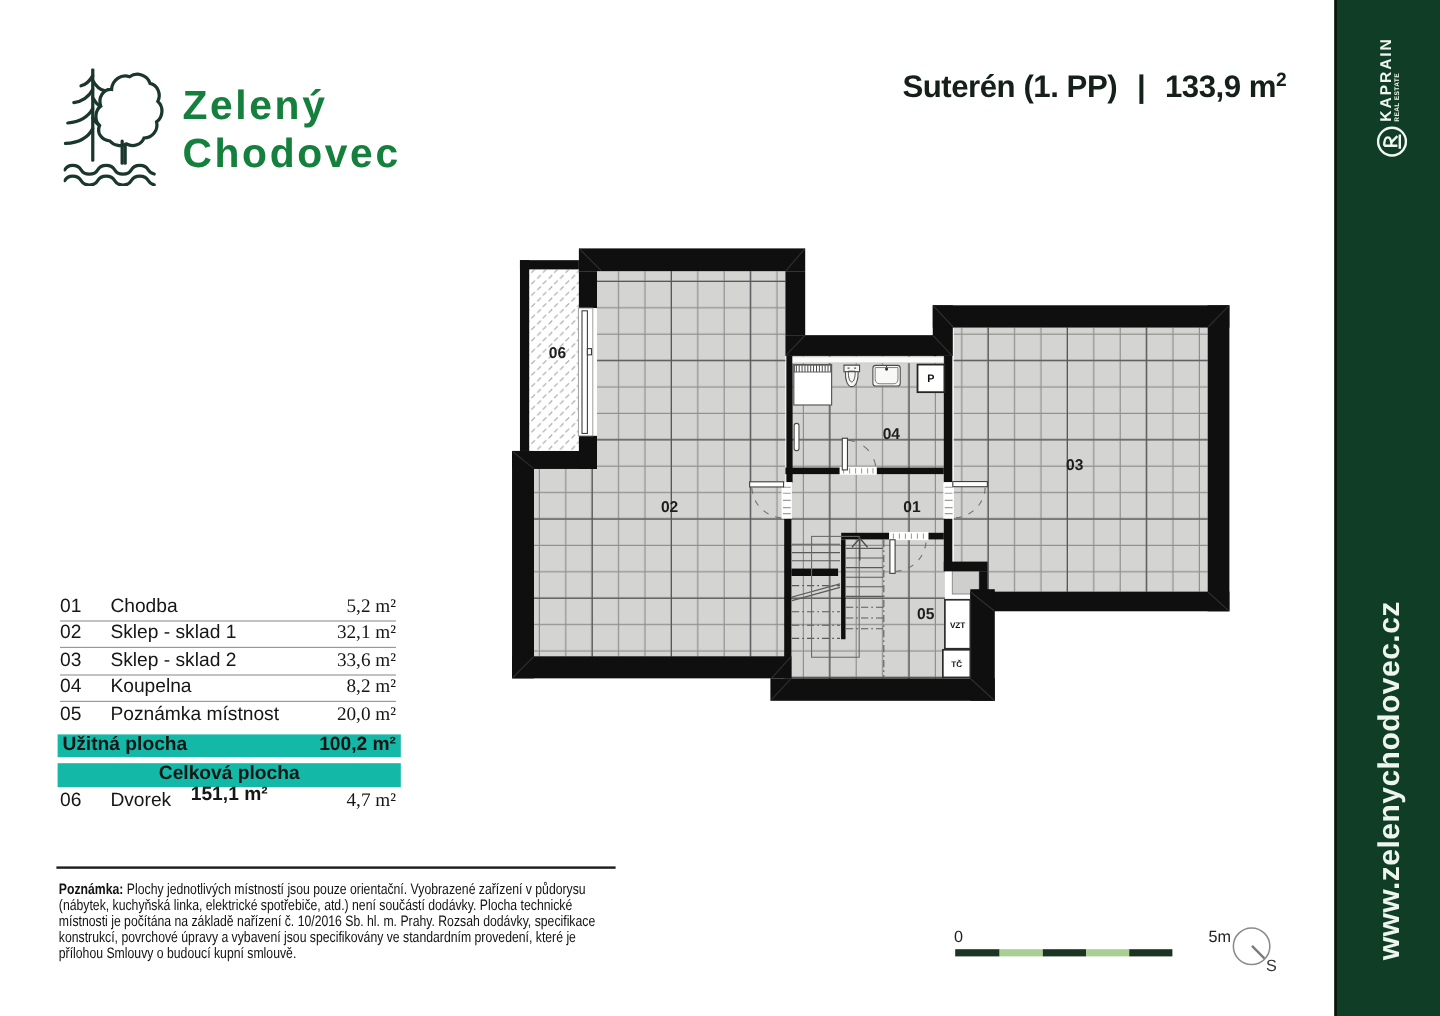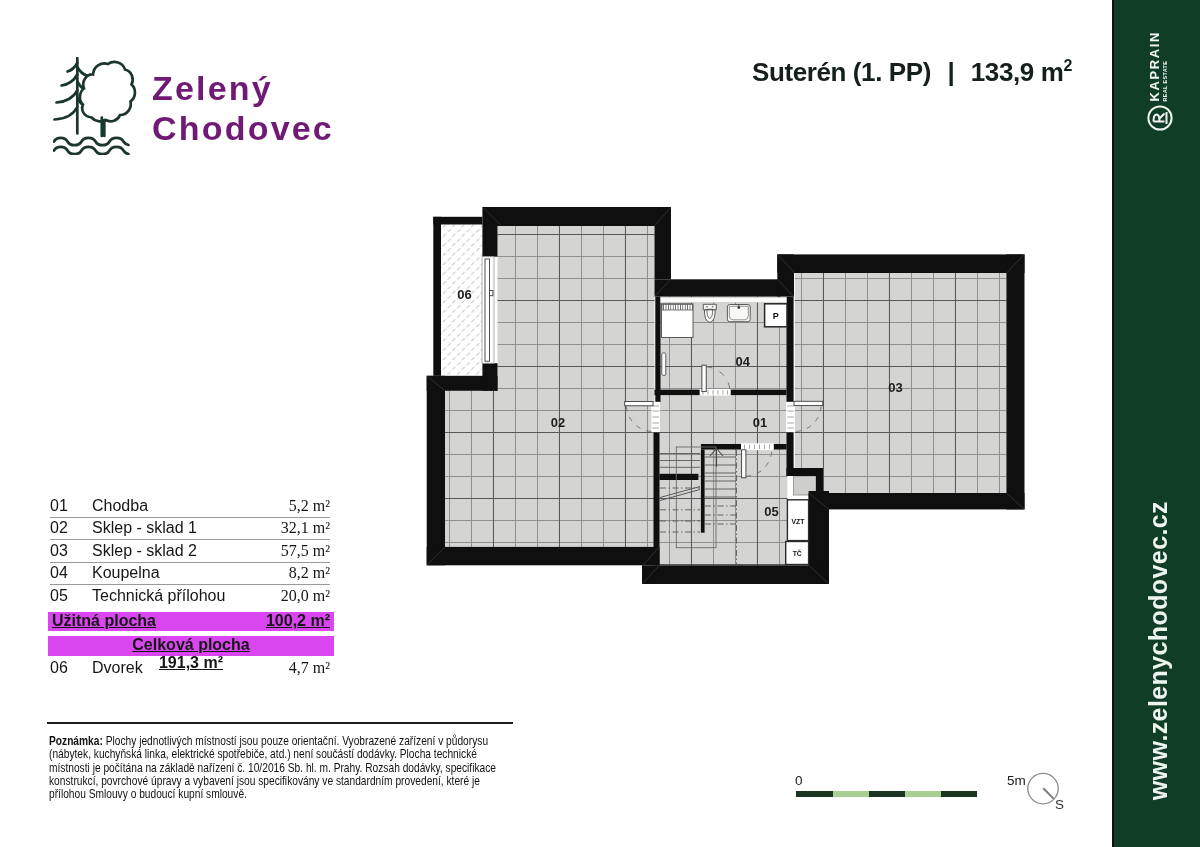--- a/index.html
+++ b/index.html
@@ -1,33 +1,33 @@
 <!DOCTYPE html>
 <html><head>
 <meta charset="utf-8">
 <style>
   html,body{margin:0;padding:0;}
   body{width:1200px;height:847px;position:relative;background:#ffffff;
        font-family:"Liberation Sans", sans-serif;overflow:hidden;}
   .abs{position:absolute;}
   
-  .brandtext{left:152px;top:68px;font-size:34px;font-weight:bold;color:#701a75;
+  .brandtext{left:152px;top:68px;font-size:34px;font-weight:bold;color:#15803d;
              line-height:40px;letter-spacing:2.2px;}
   .title{left:752px;top:57px;font-size:26px;font-weight:bold;color:#142019;white-space:nowrap;letter-spacing:-0.4px;}
   .title .sep{font-weight:bold;color:#15221a;padding:0 16.5px;}
   .title sup{font-size:16px;}
   
   .legend{left:50px;top:495px;width:280px;font-size:16px;color:#161616;}
   .lrow{height:21.5px;display:flex;align-items:center;border-bottom:1px solid #9a9a9a;}
   .lrow.nb{border-bottom:none;}
   .lrow .n{width:42px;}
   .lrow .nm{flex:1;}
   .lrow .v{text-align:right;font-family:Liberation Serif, serif;}
-  .gbar{height:19.5px;background:#d946ef;display:flex;align-items:center;
-        font-weight:bold;margin-left:-2px;padding-left:4px;padding-right:4px;width:278px;text-decoration:underline;}
+  .gbar{height:19.5px;background:#14b8a6;display:flex;align-items:center;
+        font-weight:bold;margin-left:-2px;padding-left:4px;padding-right:4px;width:278px;}
   .gbar .nm{flex:1;}
   
   .rule{left:47px;top:722px;width:466px;height:2px;background:#1d1d1d;}
   .note{left:49px;top:735px;transform:scaleX(0.81);transform-origin:0 0;width:500px;font-size:12.6px;line-height:13.3px;color:#111;white-space:nowrap;}
   
   .sb-seg{top:791px;height:6px;}
   .sb-label{top:773px;font-size:13.5px;color:#222;}
   
   .sidebar{left:1112px;top:0;width:88px;height:847px;background:#0f3d26;
            border-left:2px solid #0d120e;box-sizing:border-box;}
@@ -94,43 +94,43 @@
 
   <div class="lrow">
       <span class="n">02</span>
       <span class="nm">Sklep - sklad 1</span>
       <span class="v">32,1 m²</span>
     </div>
 
   <div class="lrow">
       <span class="n">03</span>
       <span class="nm">Sklep - sklad 2</span>
-      <span class="v">57,5 m²</span>
+      <span class="v">33,6 m²</span>
     </div>
 
   <div class="lrow">
       <span class="n">04</span>
       <span class="nm">Koupelna</span>
       <span class="v">8,2 m²</span>
     </div>
 
   <div class="lrow nb">
       <span class="n">05</span>
-      <span class="nm">Technická přílohou</span>
+      <span class="nm">Poznámka místnost</span>
       <span class="v">20,0 m²</span>
     </div>
 
   <div class="gbar" style="margin-top:5px;">
       <span class="nm">Užitná plocha</span>
       <span class="v">100,2 m²</span>
     </div>
 
   <div class="gbar" style="margin-top:5px;flex-direction:column;">
       <span class="nm">Celková plocha</span>
-      <span class="v">191,3 m²</span>
+      <span class="v">151,1 m²</span>
     </div>
 
   <div class="lrow nb" style="margin-top:2px;">
       <span class="n">06</span>
       <span class="nm">Dvorek</span>
       <span class="v">4,7 m²</span>
     </div>
 </div>
 
 <div class="abs rule"></div>

